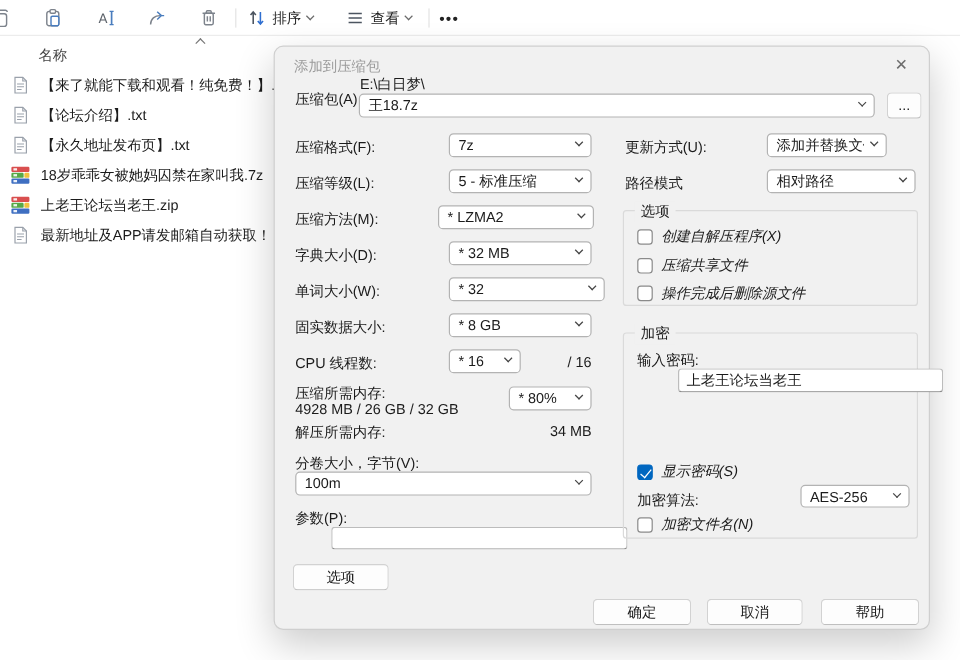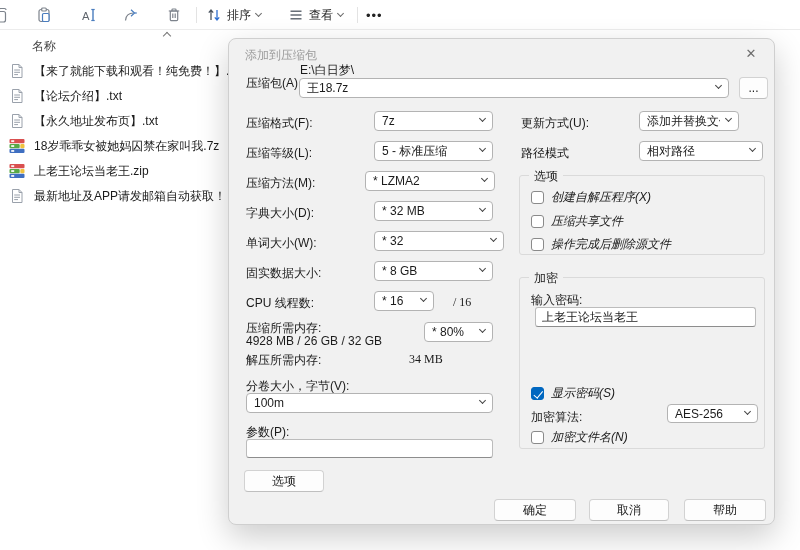--- a/index.html
+++ b/index.html
@@ -32,30 +32,30 @@
 
   
   #dialog { position:absolute; left:228px; top:38px; width:547px; height:487px;
     background:#f1f1f1; border:1px solid #cfcfcf; border-radius:8px;
     box-shadow:0 12px 32px rgba(0,0,0,.20); }
   #dlg-title { position:absolute; left:16px; top:8px; font-size:12px; color:#9b9b9b; }
   #dlg-close { position:absolute; right:14px; top:6px; font-size:13px; color:#6d6d6d;
     width:18px; height:18px; text-align:center; line-height:18px; cursor:default; }
 
   .lbl { position:absolute; font-size:12px; color:#1b1b1b; white-space:nowrap; }
-  .val-right { position:absolute; font-size:12px; white-space:nowrap;font-family:Liberation Serif, serif; }
+  .val-right { position:absolute; font-size:12px; text-align:right; white-space:nowrap; }
 
   .dd { position:absolute; height:20px; background:#fff; border:1px solid #b3b3b3;
     border-radius:4px; display:flex; align-items:center; padding:0 18px 0 7px; }
   .dd .dd-val { font-size:12px; white-space:nowrap; overflow:hidden;text-align:center; }
   .dd .chev { position:absolute; right:7px; top:7px; width:5px; height:5px; border-color:#454545; }
 
   .tbox { position:absolute; height:19px; background:#fff; border:1px solid #bcbcbc;
     border-bottom-color:#8d8d8d; border-radius:3px; font-size:12px; padding:0 6px;
-    font-family:"Liberation Sans","DejaVu Sans",sans-serif; color:#1b1b1b; }
+    font-family:"Liberation Sans","DejaVu Sans",sans-serif; color:#1b1b1b;margin-left:30px; }
 
   .btn { position:absolute; background:#fdfdfd; border:1px solid #d2d2d2; border-bottom-color:#bfbfbf;
     border-radius:4px; font-size:12px; color:#1b1b1b; text-align:center; cursor:default;
     display:flex; align-items:center; justify-content:center;
     font-family:"Liberation Sans","DejaVu Sans",sans-serif; }
 
   .group { position:absolute; border:1px solid #dadada; border-radius:3px; }
   .gtitle { position:absolute; top:-8px; left:9px; background:#f1f1f1; padding:0 5px;
     font-size:12px; color:#1b1b1b; }
 

